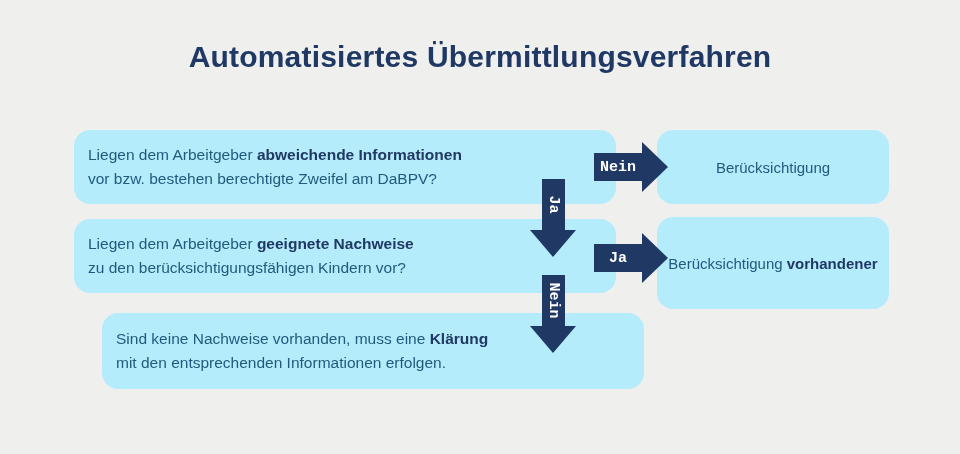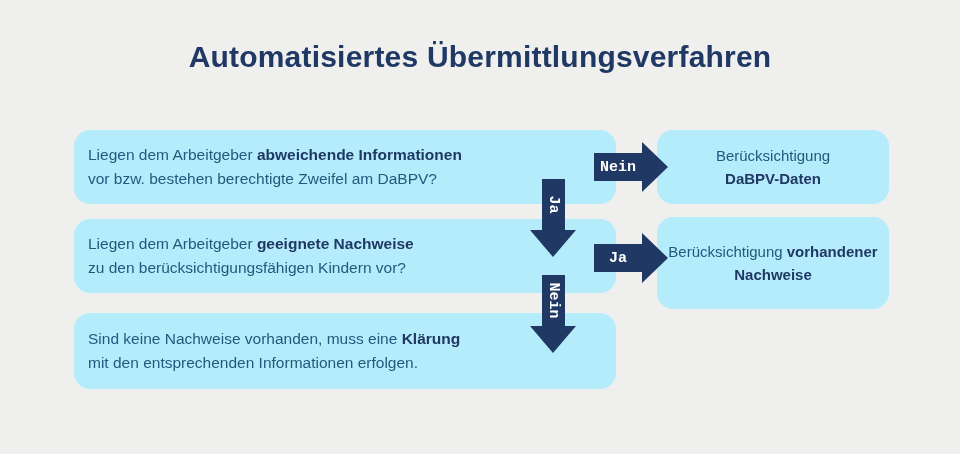--- a/index.html
+++ b/index.html
@@ -32,21 +32,21 @@
     justify-content: center;
     color: #1f5a7e;
     font-size: 15.5px;
     line-height: 24px;
   }
   .box .line { white-space: nowrap; }
   .box .b { font-weight: 700; color: #1f3864; }
   .left-box { left: 74px; width: 528px; padding-left: 14px; }
   .lb1 { top: 130px; height: 74px; }
   .lb2 { top: 219px; height: 74px; }
-  .lb3 { top: 313px; height: 76px; }
+  .lb3 { top: 313px; height: 76px; margin-left: 28px; }
   .right-box {
     left: 657px; width: 232px;
     align-items: center;
     line-height: 23px;
     font-size: 15px;
   }
   .rb1 { top: 130px; height: 74px; }
   .rb2 { top: 217px; height: 92px; }
 
   
@@ -113,26 +113,24 @@
     <div class="line"><span>vor bzw. bestehen berechtigte Zweifel am DaBPV?</span></div>
   </div>
 
   <div class="box left-box lb3">
     <div class="line"><span>Sind keine Nachweise vorhanden, muss eine </span><span class="b">Klärung</span></div>
     <div class="line"><span>mit den entsprechenden Informationen erfolgen.</span></div>
   </div>
 
   <div class="box right-box rb1">
     <div class="line"><span>Berücksichtigung</span></div>
-    <div class="line"><span class="b">DaBPV-Daten</span></div>
   </div>
 
   <div class="box right-box rb2">
     <div class="line"><span>Berücksichtigung </span><span class="b">vorhandener</span></div>
-    <div class="line"><span class="b">Nachweise</span></div>
   </div>
 
   <div class="arrow arrow-h ah1">
     <div class="shaft-h"></div>
     <div class="head-right"></div>
     <span class="label-h">Nein</span>
   </div>
 
   <div class="arrow arrow-v av1">
     <div class="shaft-v"></div>

